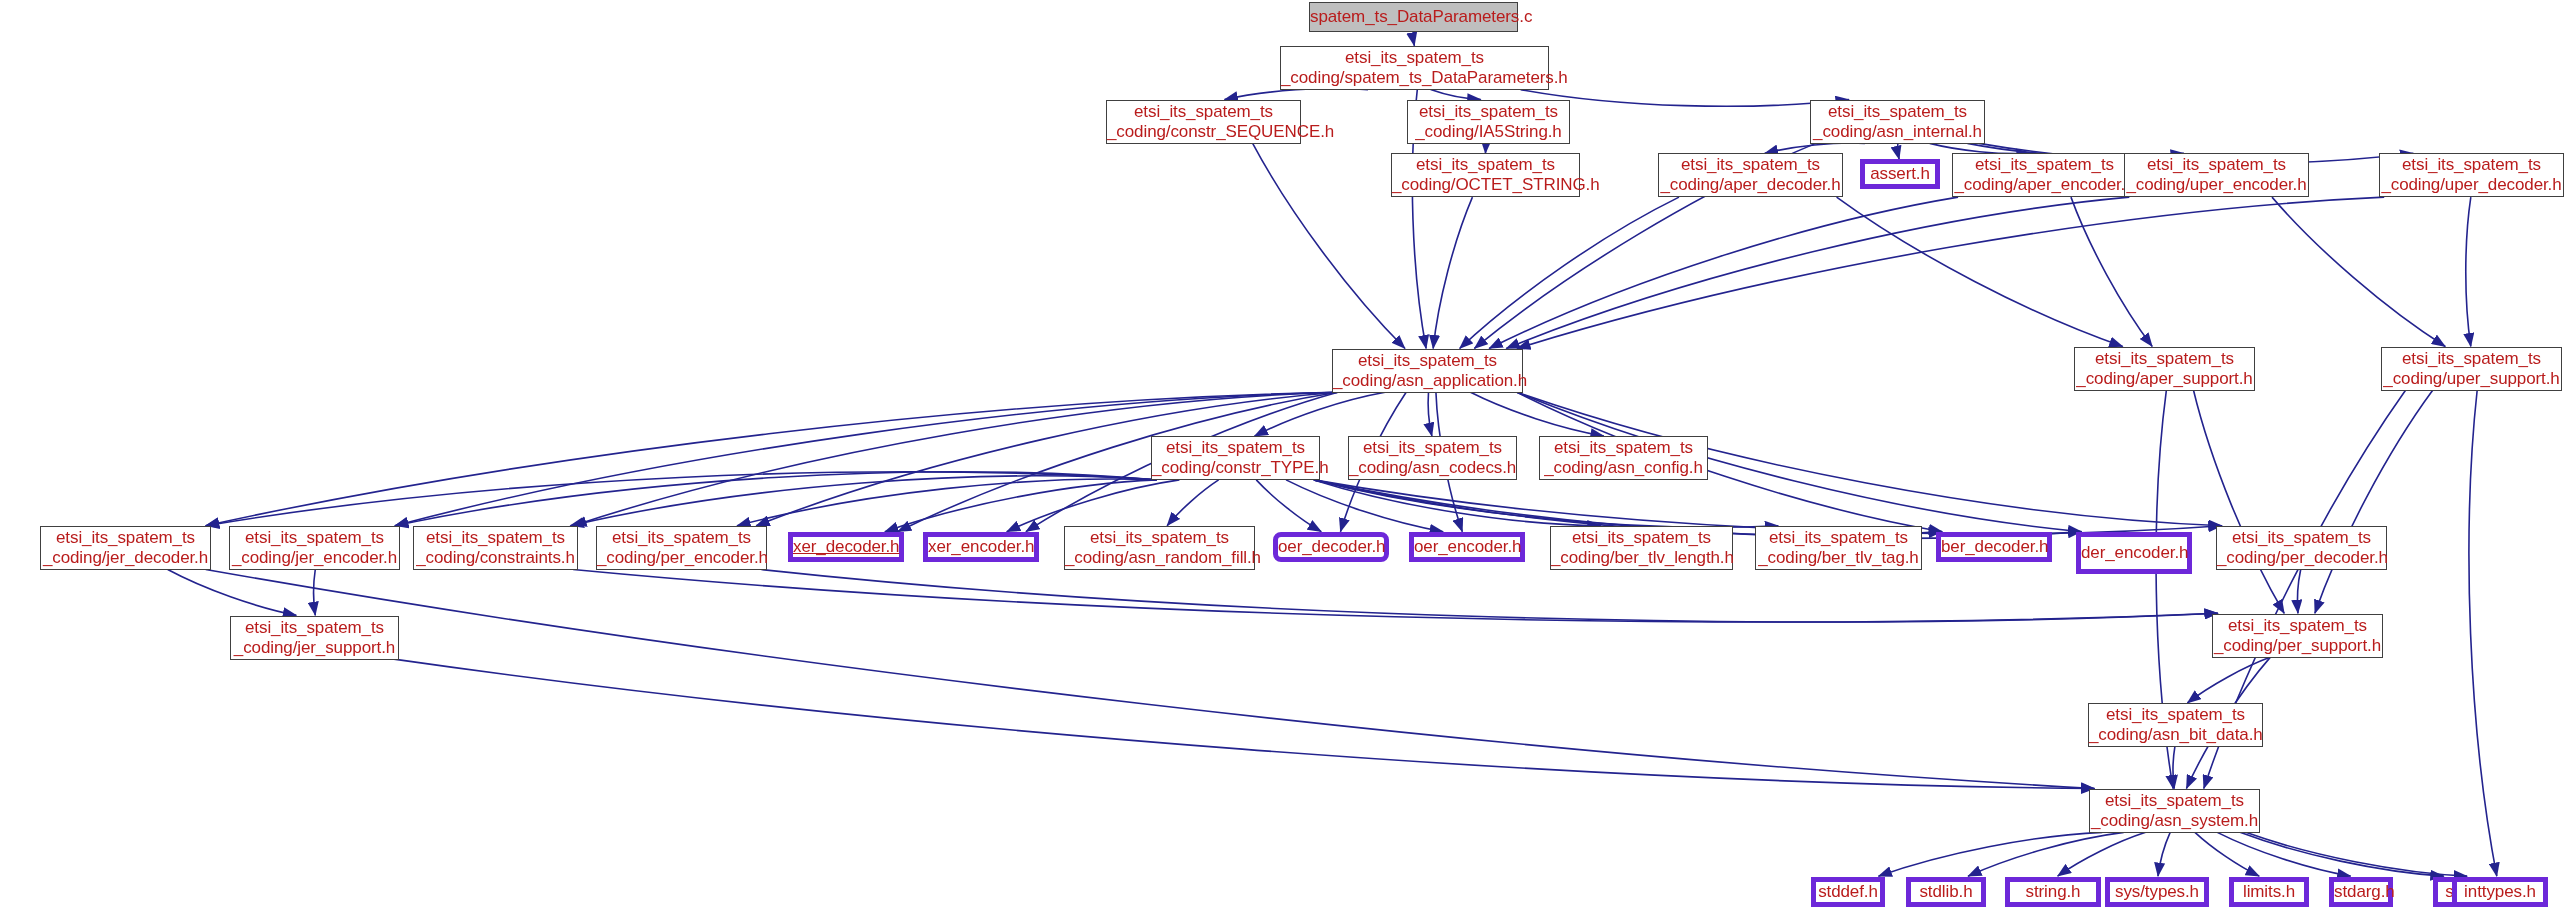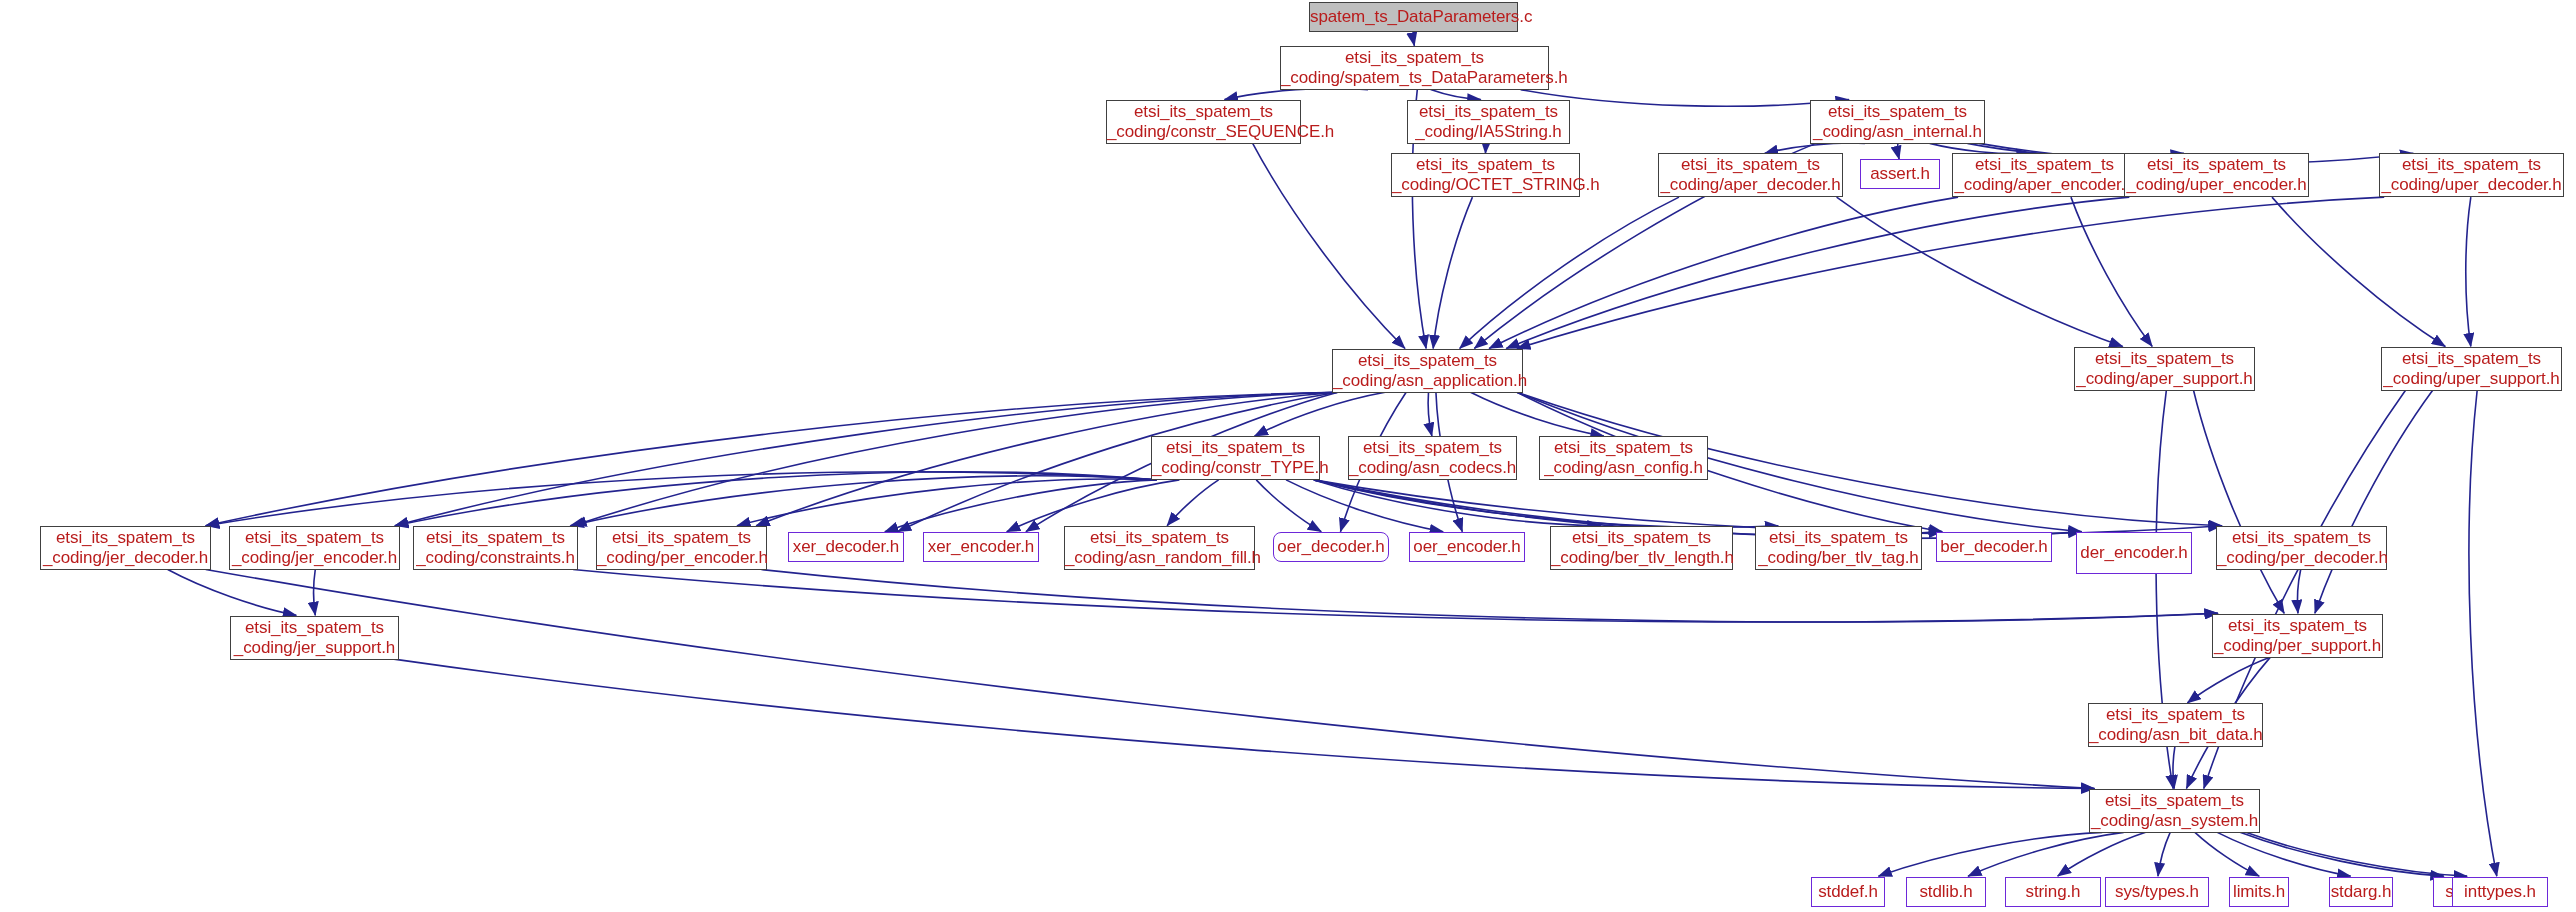--- a/index.html
+++ b/index.html
@@ -42,21 +42,21 @@
     background: #ffffff;
     border: 1px solid #404040;
     font-size: 17px;
     letter-spacing: -0.1px;
   }
   .node.root {
     background: #bfbfbf;
     border: 1px solid #404040;
   }
   .node.extern {
-    border: 1px solid #6d28d9;
+    border: 5px solid #6d28d9;
     background: #ffffff;
   }
   .node .l1, .node .l2 {
     display: block;
     width: 100%;
   }
   .node .l2 { margin-top: -1px; }
 </style>
 </head>
 <body>
@@ -159,37 +159,37 @@
       <div class="node" style="left: 1332px; top: 349px; width: 191px; height: 44px;"><span class="l1">etsi_its_spatem_ts</span><span class="l2">_coding/asn_application.h</span></div>
       <div class="node" style="left: 2074px; top: 347px; width: 181px; height: 44px;"><span class="l1">etsi_its_spatem_ts</span><span class="l2">_coding/aper_support.h</span></div>
       <div class="node" style="left: 2381px; top: 347px; width: 181px; height: 44px;"><span class="l1">etsi_its_spatem_ts</span><span class="l2">_coding/uper_support.h</span></div>
       <div class="node" style="left: 1151px; top: 436px; width: 169px; height: 44px;"><span class="l1">etsi_its_spatem_ts</span><span class="l2">_coding/constr_TYPE.h</span></div>
       <div class="node" style="left: 1348px; top: 436px; width: 169px; height: 44px;"><span class="l1">etsi_its_spatem_ts</span><span class="l2">_coding/asn_codecs.h</span></div>
       <div class="node" style="left: 1539px; top: 436px; width: 169px; height: 44px;"><span class="l1">etsi_its_spatem_ts</span><span class="l2">_coding/asn_config.h</span></div>
       <div class="node" style="left: 40px; top: 526px; width: 171px; height: 44px;"><span class="l1">etsi_its_spatem_ts</span><span class="l2">_coding/jer_decoder.h</span></div>
       <div class="node" style="left: 229px; top: 526px; width: 171px; height: 44px;"><span class="l1">etsi_its_spatem_ts</span><span class="l2">_coding/jer_encoder.h</span></div>
       <div class="node" style="left: 413px; top: 526px; width: 165px; height: 44px;"><span class="l1">etsi_its_spatem_ts</span><span class="l2">_coding/constraints.h</span></div>
       <div class="node" style="left: 596px; top: 526px; width: 171px; height: 44px;"><span class="l1">etsi_its_spatem_ts</span><span class="l2">_coding/per_encoder.h</span></div>
-      <div class="node extern" style="left: 788px; top: 532px; width: 116px; height: 30px;"><span class="l1">xer_decoder.h</span></div>
+      <div class="node extern" style="left: 788px; top: 532px; width: 116px; height: 30px; text-decoration: underline;"><span class="l1">xer_decoder.h</span></div>
       <div class="node extern" style="left: 923px; top: 532px; width: 116px; height: 30px;"><span class="l1">xer_encoder.h</span></div>
       <div class="node" style="left: 1064px; top: 526px; width: 191px; height: 44px;"><span class="l1">etsi_its_spatem_ts</span><span class="l2">_coding/asn_random_fill.h</span></div>
       <div class="node extern" style="left: 1273px; top: 532px; width: 116px; height: 30px; border-radius: 8px;"><span class="l1">oer_decoder.h</span></div>
       <div class="node extern" style="left: 1409px; top: 532px; width: 116px; height: 30px;"><span class="l1">oer_encoder.h</span></div>
       <div class="node" style="left: 1550px; top: 526px; width: 183px; height: 44px;"><span class="l1">etsi_its_spatem_ts</span><span class="l2">_coding/ber_tlv_length.h</span></div>
       <div class="node" style="left: 1755px; top: 526px; width: 167px; height: 44px;"><span class="l1">etsi_its_spatem_ts</span><span class="l2">_coding/ber_tlv_tag.h</span></div>
       <div class="node extern" style="left: 1936px; top: 532px; width: 116px; height: 30px;"><span class="l1">ber_decoder.h</span></div>
       <div class="node extern" style="left: 2076px; top: 532px; width: 116px; height: 42px;"><span class="l1">der_encoder.h</span></div>
       <div class="node" style="left: 2216px; top: 526px; width: 171px; height: 44px;"><span class="l1">etsi_its_spatem_ts</span><span class="l2">_coding/per_decoder.h</span></div>
       <div class="node" style="left: 230px; top: 616px; width: 169px; height: 44px;"><span class="l1">etsi_its_spatem_ts</span><span class="l2">_coding/jer_support.h</span></div>
       <div class="node" style="left: 2212px; top: 614px; width: 171px; height: 44px;"><span class="l1">etsi_its_spatem_ts</span><span class="l2">_coding/per_support.h</span></div>
       <div class="node" style="left: 2088px; top: 703px; width: 175px; height: 44px;"><span class="l1">etsi_its_spatem_ts</span><span class="l2">_coding/asn_bit_data.h</span></div>
       <div class="node" style="left: 2089px; top: 789px; width: 171px; height: 44px;"><span class="l1">etsi_its_spatem_ts</span><span class="l2">_coding/asn_system.h</span></div>
       <div class="node extern" style="left: 1811px; top: 877px; width: 74px; height: 30px;"><span class="l1">stddef.h</span></div>
       <div class="node extern" style="left: 1906px; top: 877px; width: 80px; height: 30px;"><span class="l1">stdlib.h</span></div>
       <div class="node extern" style="left: 2005px; top: 877px; width: 96px; height: 30px;"><span class="l1">string.h</span></div>
       <div class="node extern" style="left: 2105px; top: 877px; width: 104px; height: 30px;"><span class="l1">sys/types.h</span></div>
-      <div class="node extern" style="left: 2229px; top: 877px; width: 60px; height: 30px;"><span class="l1">limits.h</span></div>
+      <div class="node extern" style="left: 2229px; top: 877px; width: 80px; height: 30px;"><span class="l1">limits.h</span></div>
       <div class="node extern" style="left: 2329px; top: 877px; width: 64px; height: 30px;"><span class="l1">stdarg.h</span></div>
       <div class="node extern" style="left: 2433px; top: 877px; width: 84px; height: 30px;"><span class="l1">stddef.h</span></div>
       <div class="node extern" style="left: 2452px; top: 877px; width: 96px; height: 30px;"><span class="l1">inttypes.h</span></div>
     </div>
 </div>
 
 
 </body></html>

